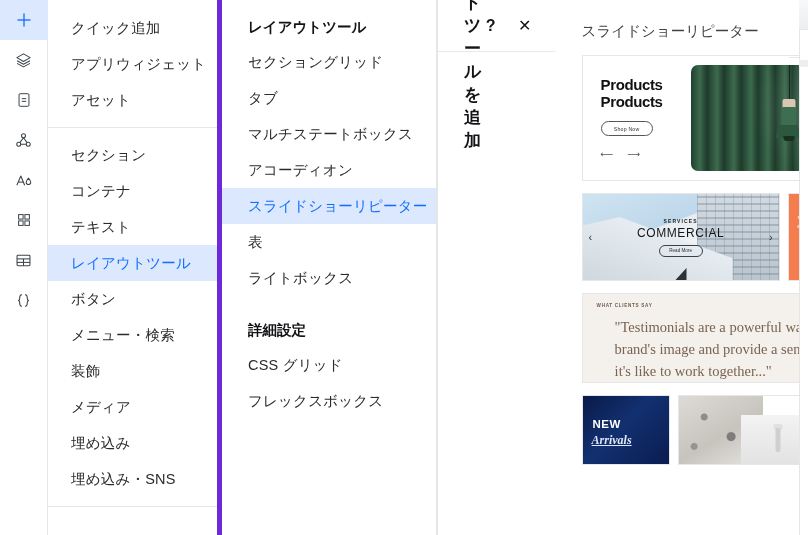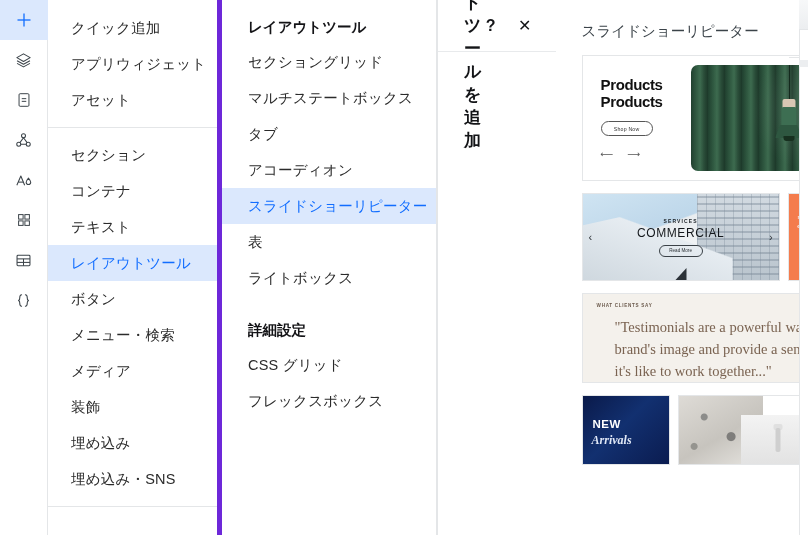--- a/index.html
+++ b/index.html
@@ -190,21 +190,21 @@
 
   
   .row3 { display: flex; gap: 8px; }
   .c5 { width: 88px; height: 70px; position: relative; overflow: hidden;
         background: linear-gradient(135deg, #0a1a4a 0%, #123070 45%, #0b1c50 100%);
         border: 1px solid #e4e6e8; }
   .c5-new { position: absolute; left: 10px; top: 22px; font-size: 11.5px; font-weight: bold;
             color: #fff; letter-spacing: .4px; }
   .c5-arr { position: absolute; left: 9px; top: 37px; font-size: 12px; font-style: italic;
             font-weight: bold; color: #dfe7f6;
-            font-family: "Liberation Serif", "DejaVu Serif", serif; }
+            font-family: "Liberation Serif", "DejaVu Serif", serif; text-decoration: underline; }
   .c6 { width: 210px; height: 70px; background: #fff; border: 1px solid #e4e6e8;
         position: relative; overflow: hidden; display: flex; }
   .c6-tex { width: 84px; height: 70px;
             background:
               radial-gradient(circle at 30% 30%, #8c8c8a 0 3px, rgba(0,0,0,0) 4px),
               radial-gradient(circle at 62% 58%, #7e7d7b 0 4px, rgba(0,0,0,0) 5px),
               radial-gradient(circle at 18% 72%, #95948f 0 3px, rgba(0,0,0,0) 4px),
               linear-gradient(150deg, #dedbd6, #c7c4be 55%, #e8e6e2); }
   .c6-mid { position: absolute; left: 62px; top: 19px; width: 74px; height: 51px;
             background: linear-gradient(180deg, #f3f3f3, #e2e2e2); }
@@ -299,32 +299,32 @@
     <div class="menu-item">クイック追加</div>
     <div class="menu-item">アプリウィジェット</div>
     <div class="menu-item">アセット</div>
     <div class="group-div"></div>
     <div class="menu-item">セクション</div>
     <div class="menu-item">コンテナ</div>
     <div class="menu-item">テキスト</div>
     <div class="menu-item selected">レイアウトツール</div>
     <div class="menu-item">ボタン</div>
     <div class="menu-item">メニュー・検索</div>
+    <div class="menu-item">装飾</div>
     <div class="menu-item">メディア</div>
-    <div class="menu-item">装飾</div>
     <div class="menu-item">埋め込み</div>
     <div class="menu-item">埋め込み・SNS</div>
     <div class="group-div"></div>
   </div>
 
   <div class="col2">
     <div class="col-head">レイアウトツール</div>
     <div class="menu-item">セクショングリッド</div>
+    <div class="menu-item">タブ</div>
     <div class="menu-item">マルチステートボックス</div>
-    <div class="menu-item">タブ</div>
     <div class="menu-item">アコーディオン</div>
     <div class="menu-item selected">スライドショーリピーター</div>
     <div class="menu-item">表</div>
     <div class="menu-item">ライトボックス</div>
     <div class="sec-gap"></div>
     <div class="col-head">詳細設定</div>
     <div class="menu-item">CSS グリッド</div>
     <div class="menu-item">フレックスボックス</div>
   </div>
 

